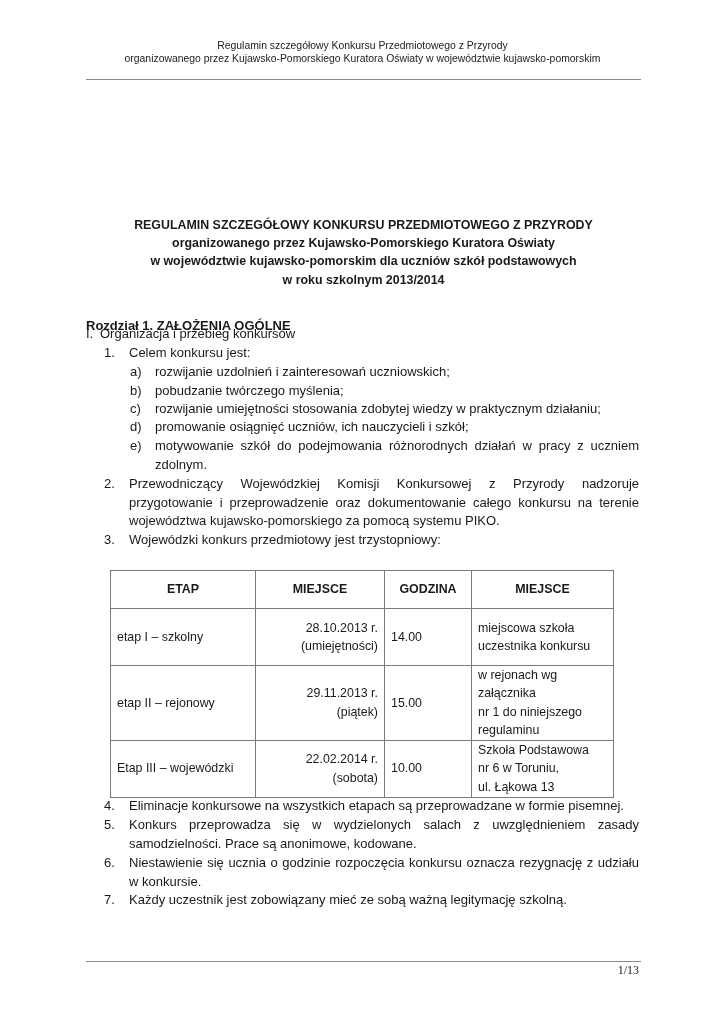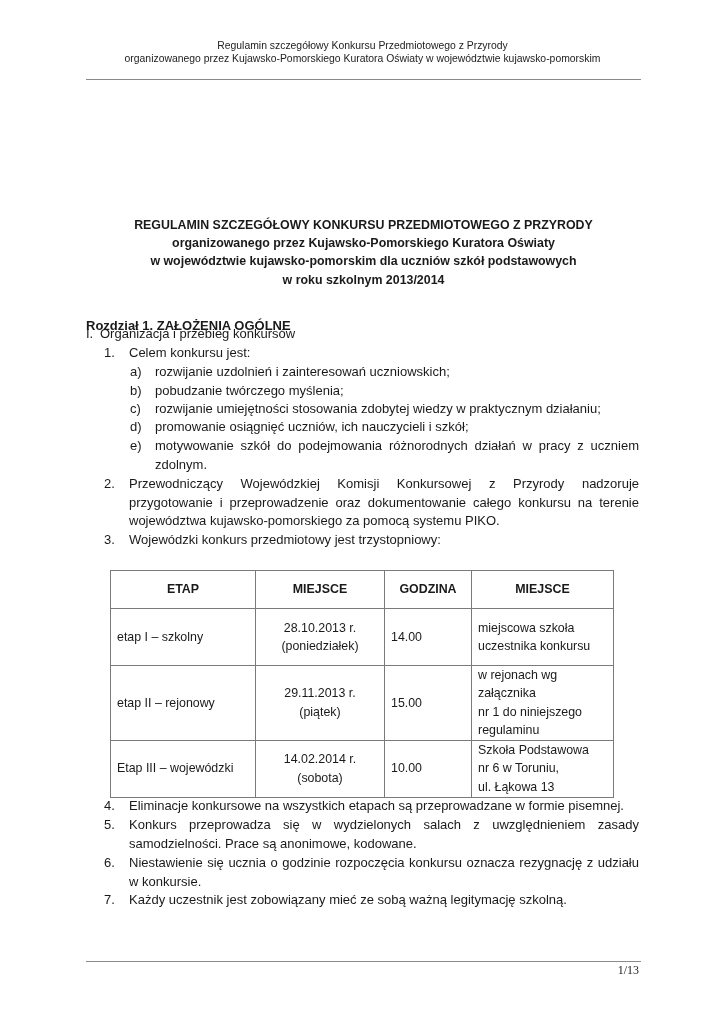--- a/index.html
+++ b/index.html
@@ -29,21 +29,21 @@
   .alpha-item { position: absolute; left: 130px; width: 509px; }
   .alpha-item .n { position: absolute; left: 0; top: 0; }
   .alpha-item .t { margin-left: 25px; text-align: justify; }
   table.stages {
     position: absolute; left: 110px; top: 570px; width: 504px; border-collapse: collapse;
     font-family: "Liberation Sans", sans-serif; font-size: 12.4px; line-height: 18.4px;
   }
   table.stages th, table.stages td { border: 1.4px solid #7a7a7a; padding: 0 6px; vertical-align: middle; }
   table.stages th { height: 37px; font-weight: bold; text-align: center; }
   table.stages td.etap { text-align: left; width: 132px; }
-  table.stages td.termin { text-align: center; width: 116px; }
+  table.stages td.termin { text-align: right; width: 116px; }
   table.stages td.godzina { text-align: left; width: 74px; }
   table.stages td.miejsce { text-align: left; }
   .stage-row td { height: 56px; }
   .footer-rule { position: absolute; left: 86px; top: 961px; width: 555px; height: 0; border-top: 1.5px solid #8a8a8a; }
   .page-number { position: absolute; right: 86px; top: 963px; font-family: Liberation Serif, serif; font-size: 12px; }
   .line { display: block; }
 </style>
 </head>
 <body>
 
@@ -112,21 +112,21 @@
         <th>MIEJSCE</th>
         <th>GODZINA</th>
         <th>MIEJSCE</th>
       </tr>
     </thead>
     <tbody>
       <tr class="stage-row">
         <td class="etap">etap I – szkolny</td>
         <td class="termin">
           <span class="line">28.10.2013 r.</span>
-          <span class="line">(poniedziałek)</span>
+          <span class="line">(umiejętności)</span>
         </td>
         <td class="godzina">14.00</td>
         <td class="miejsce">
           <span class="line">miejscowa szkoła</span>
           <span class="line">uczestnika konkursu</span>
         </td>
       </tr>
       <tr class="stage-row">
         <td class="etap">etap II – rejonowy</td>
         <td class="termin">
@@ -136,21 +136,21 @@
         <td class="godzina">15.00</td>
         <td class="miejsce">
           <span class="line">w rejonach wg załącznika</span>
           <span class="line">nr 1 do niniejszego</span>
           <span class="line">regulaminu</span>
         </td>
       </tr>
       <tr class="stage-row">
         <td class="etap">Etap III – wojewódzki</td>
         <td class="termin">
-          <span class="line">14.02.2014 r.</span>
+          <span class="line">22.02.2014 r.</span>
           <span class="line">(sobota)</span>
         </td>
         <td class="godzina">10.00</td>
         <td class="miejsce">
           <span class="line">Szkoła Podstawowa</span>
           <span class="line">nr 6 w Toruniu,</span>
           <span class="line">ul. Łąkowa 13</span>
         </td>
       </tr>
     </tbody>

